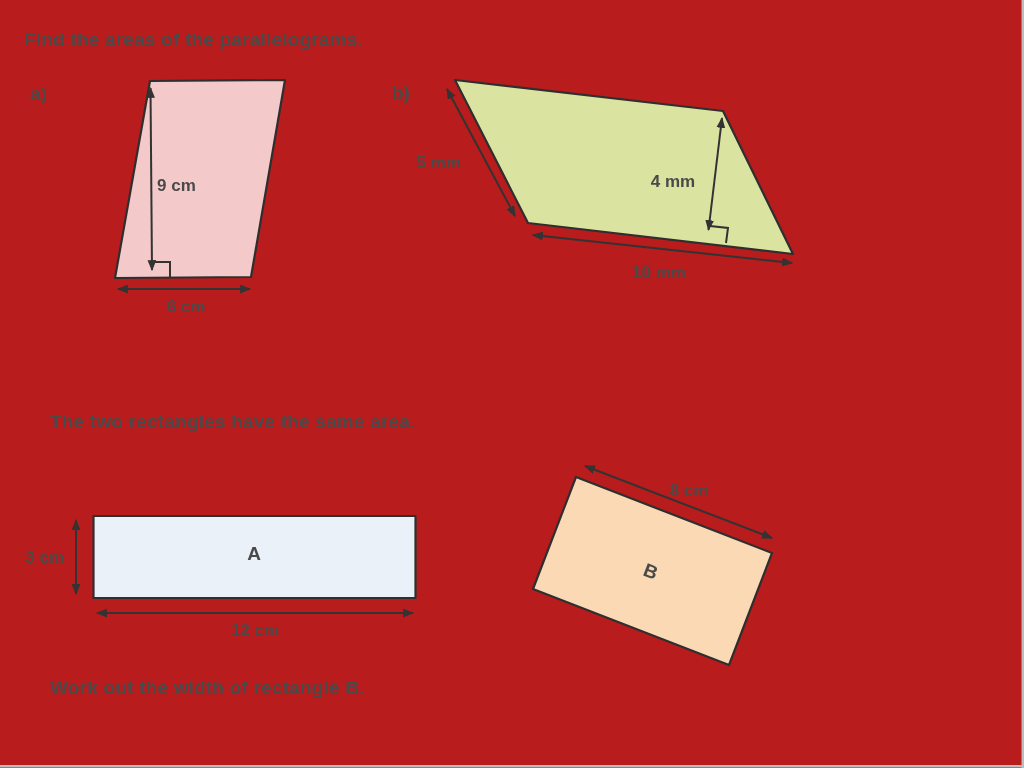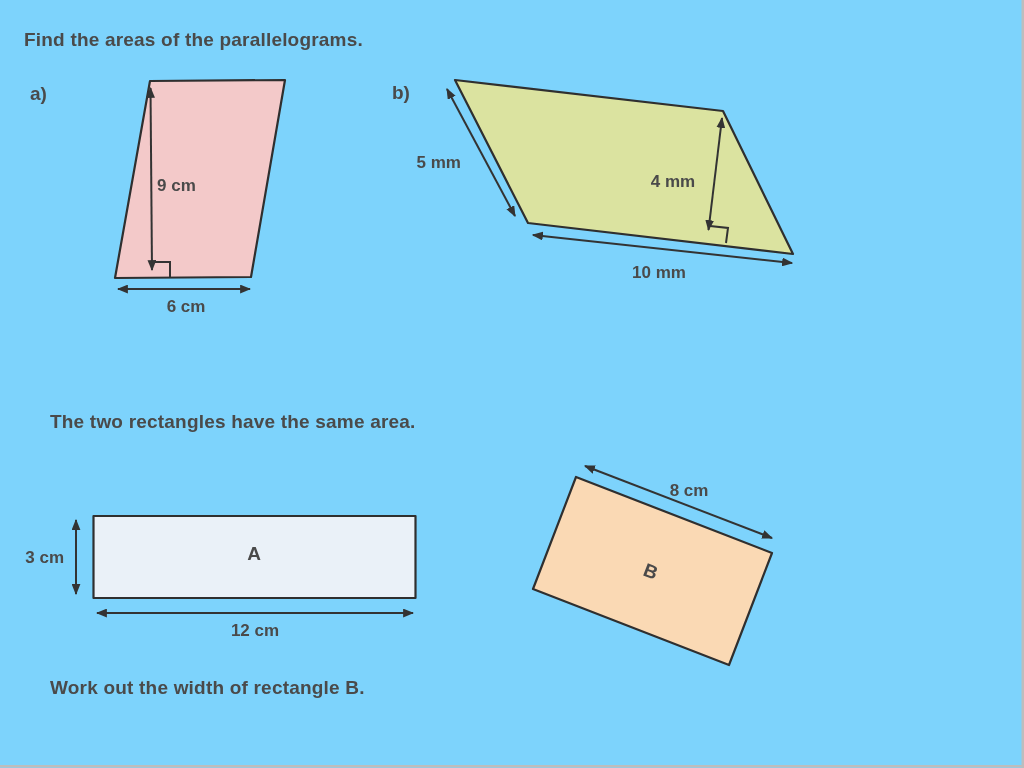--- a/index.html
+++ b/index.html
@@ -1,20 +1,20 @@
 <!DOCTYPE html>
 <html><head>
 <meta charset="utf-8">
 <style>
   html, body { margin: 0; padding: 0; background: #ffffff; }
   #page {
     position: relative;
     width: 1024px;
     height: 768px;
-    background: #7dd3fc;
+    background: #b91c1c;
     overflow: hidden;
     font-family: "Liberation Sans", sans-serif;
   }
   svg text {
     font-family: "Liberation Sans", sans-serif;
     font-weight: bold;
     fill: #4a4a4a;
   }
   .instruction { font-size: 19px; letter-spacing: 0.2px; }
   .item-label  { font-size: 19px; }

